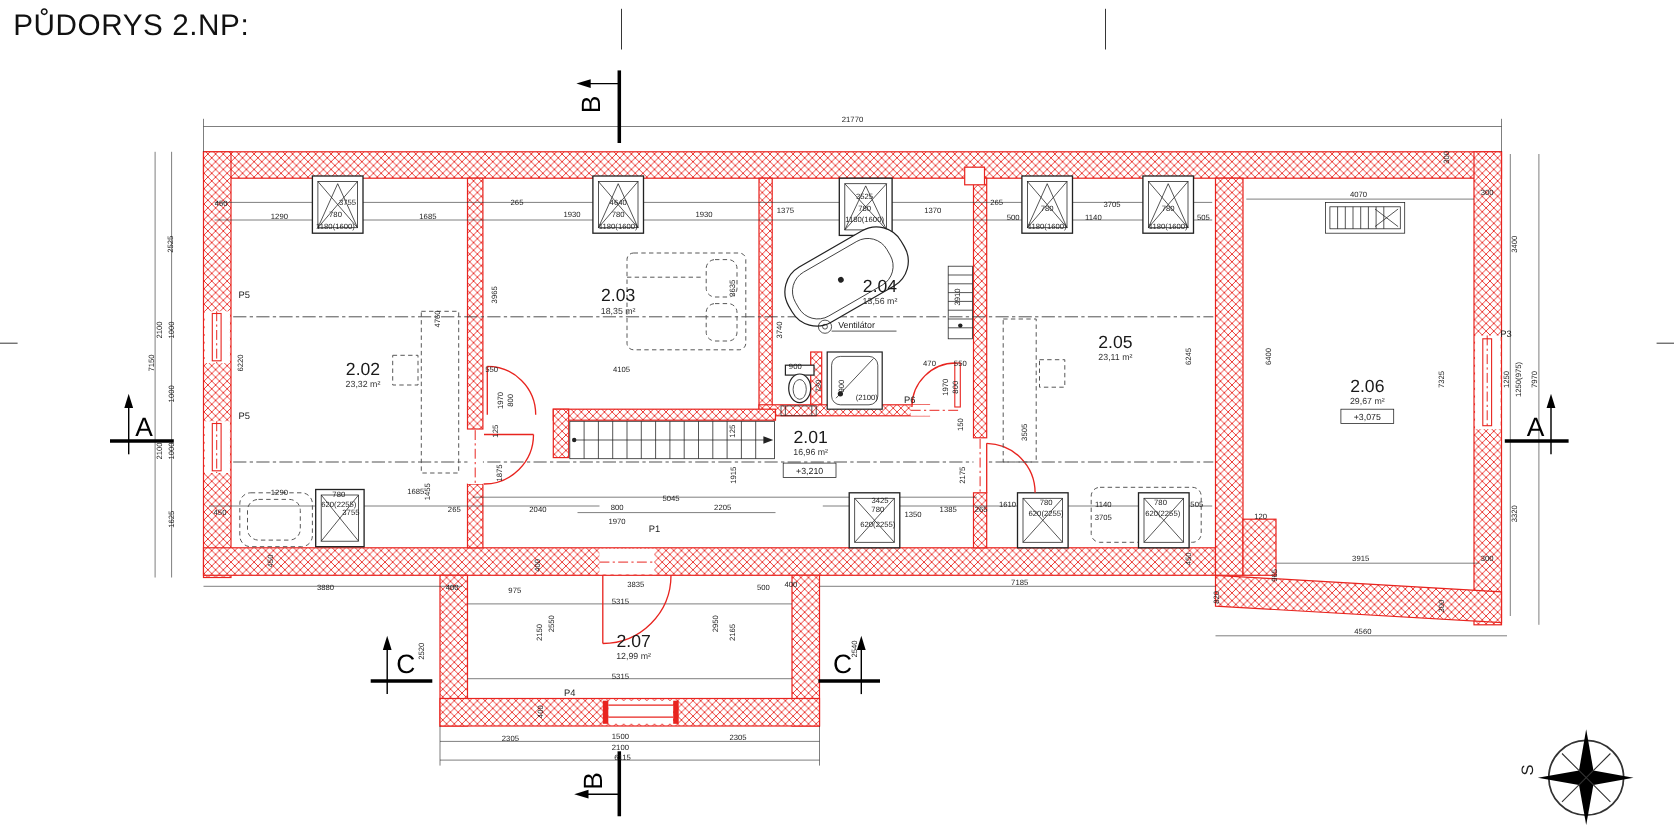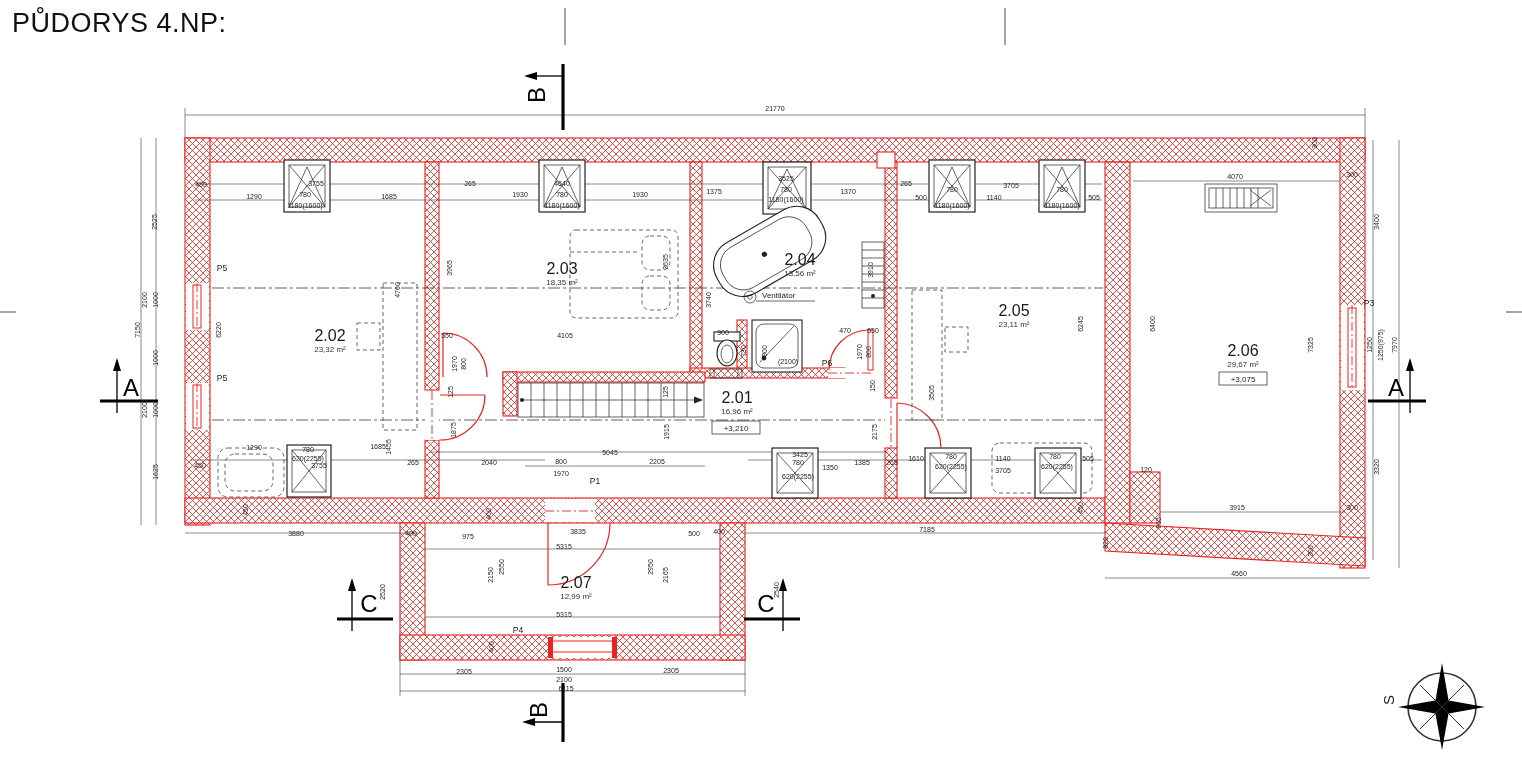--- a/index.html
+++ b/index.html
@@ -26,21 +26,21 @@
   .elev{font-size:8px;text-anchor:middle;fill:#1a1a1a;}
   .section-letter{font-size:24px;text-anchor:middle;fill:#000;}
   .thick{stroke:#000;stroke-width:3.2;}
   .arrowline{stroke:#000;stroke-width:1.3;fill:none;}
   .note{font-size:8px;fill:#1a1a1a;}
 </style>
 </head>
 <body>
 
 <div id="stage">
-  <div id="plan-title">PŮDORYS 4.NP:</div>
+  <div id="plan-title">PŮDORYS 2.NP:</div>
 
   <svg width="1522" height="758" viewBox="0 0 1522 758">
     <defs>
       <pattern id="hatch" width="7" height="7" patternUnits="userSpaceOnUse">
         <rect width="7" height="7" fill="#fff"></rect>
         <path d="M0,0 L7,7 M7,0 L0,7" stroke="#e8241f" stroke-width="0.8"></path>
       </pattern>
     </defs>
 
     <g>

